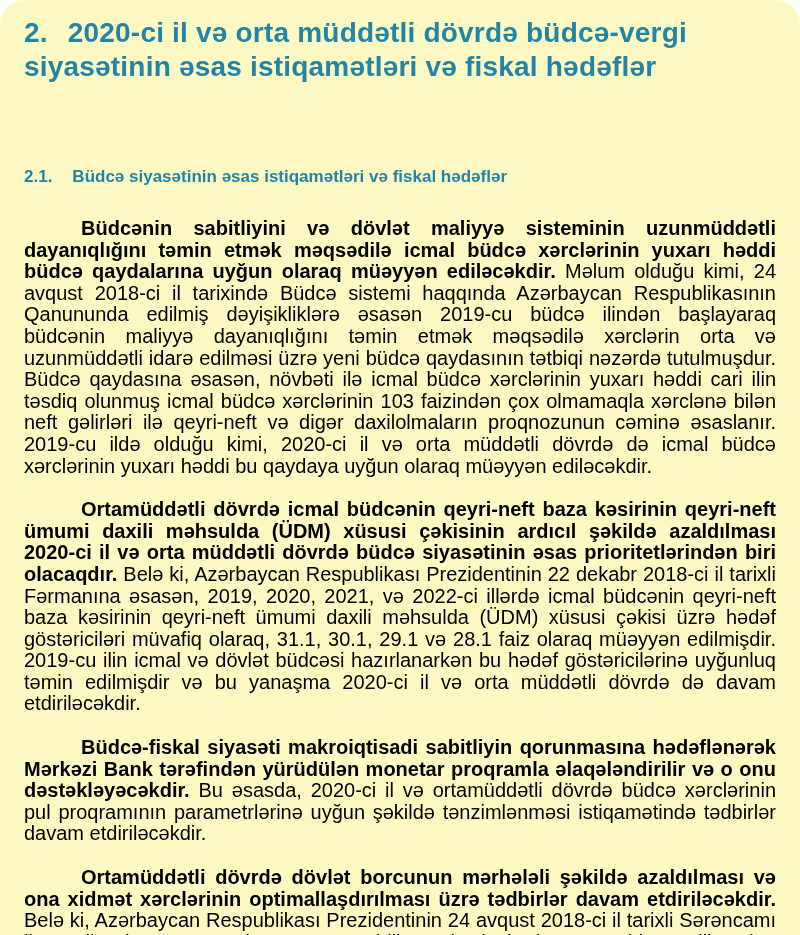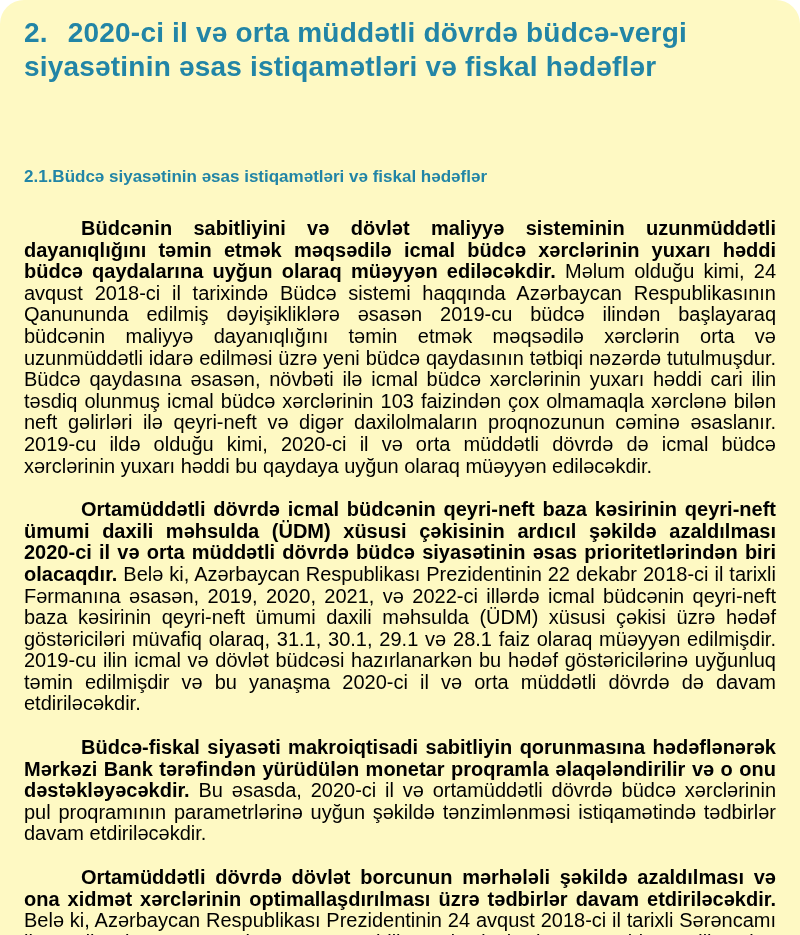--- a/index.html
+++ b/index.html
@@ -33,21 +33,21 @@
     margin-right: 20px;
   }
   h2.section {
     margin: 82px 0 0 0;
     font-size: 17px;
     font-weight: bold;
     line-height: 22px;
     color: var(--accent, #2285a6);
   }
   h2.section .num {
-    margin-right: 0;
+    margin-right: 20px;
   }
   .content {
     margin-top: 30px;
   }
   p.para {
     margin: 0 0 22px 0;
     font-size: 20px;
     line-height: 21.6px;
     text-align: justify;
     text-indent: 57px;

